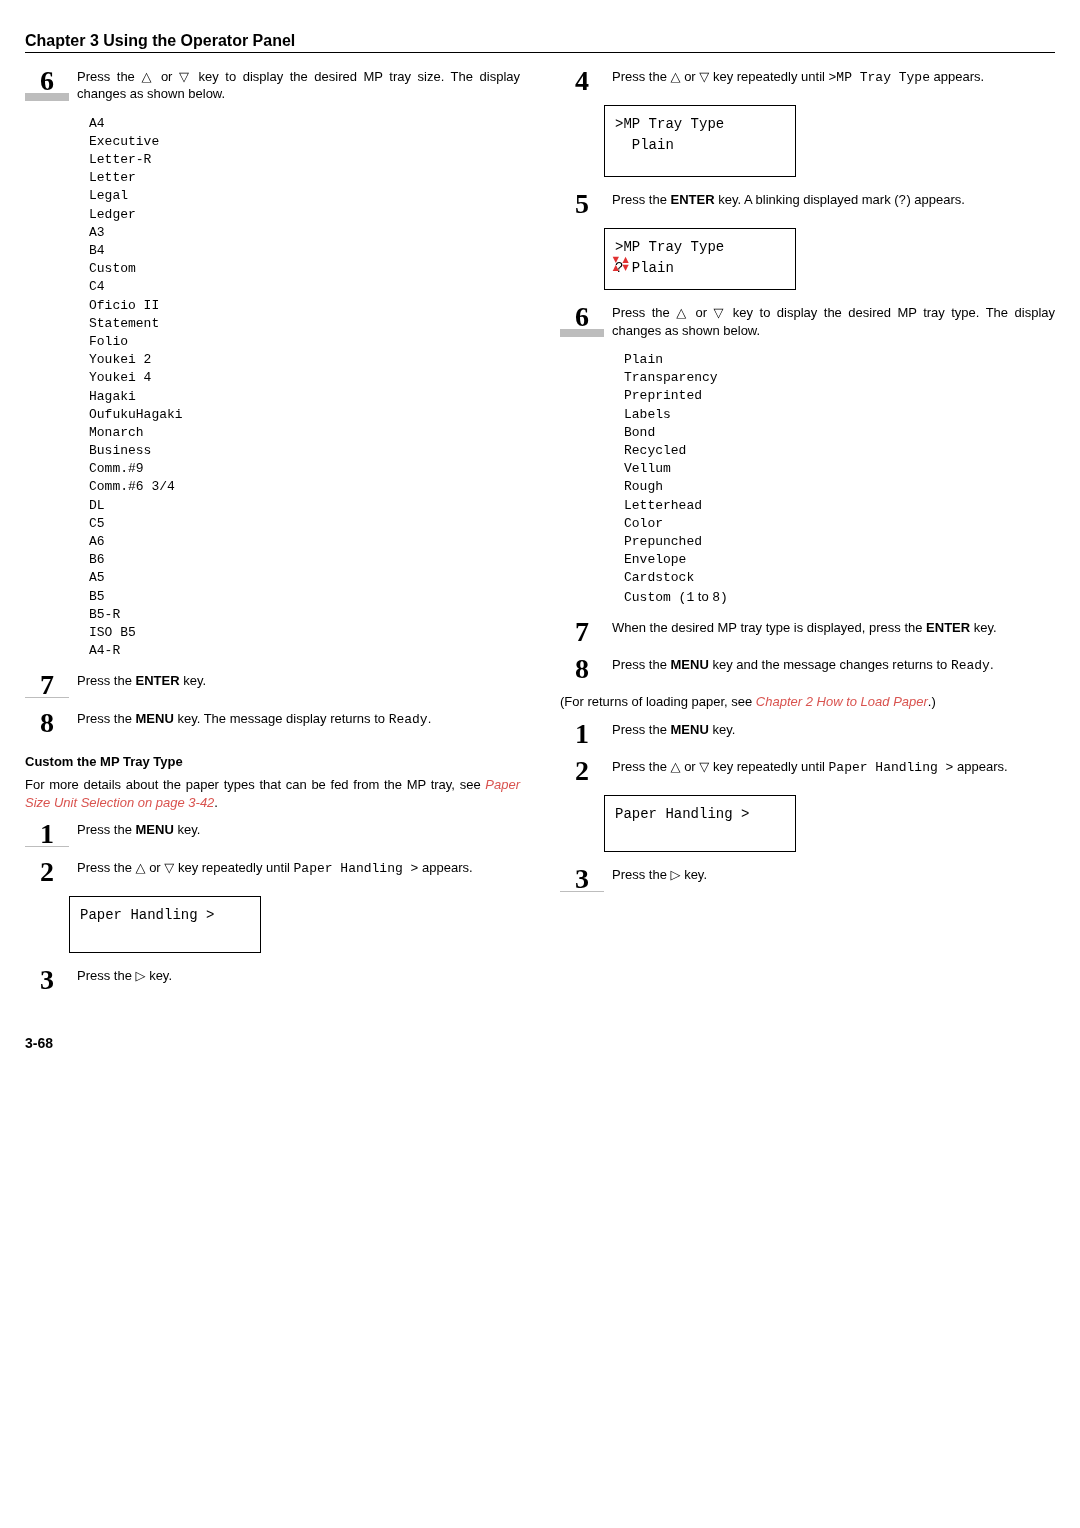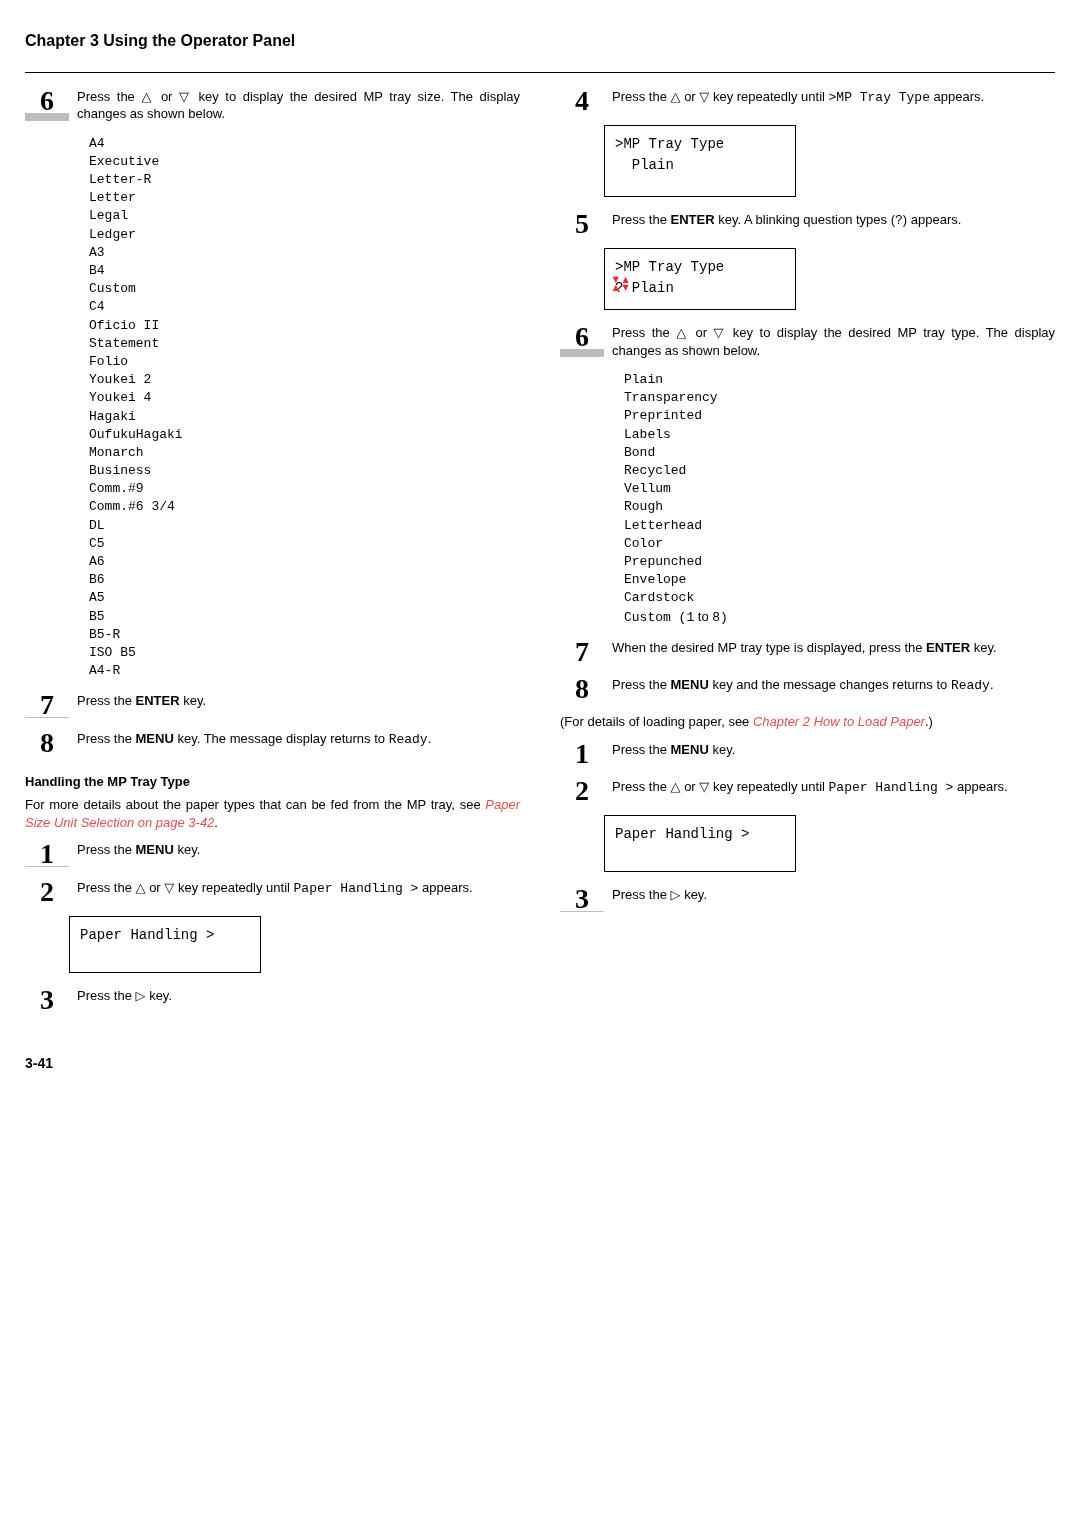--- a/index.html
+++ b/index.html
@@ -8,21 +8,21 @@
     margin: 0;
     padding: 30px 25px;
     width: 1030px;
     color: #000;
     line-height: 1.35;
   }
   .chapter-title {
     font-weight: bold;
     font-size: 16px;
     border-bottom: 1.5px solid #000;
-    padding-bottom: 20px;
+    padding-bottom: 0;
     margin-bottom: 15px;
   }
   .columns {
     display: flex;
     gap: 40px;
   }
   .col {
     width: 50%;
   }
   .step {
@@ -154,21 +154,21 @@
       </div>
     </div>
 
     <div class="step">
       <div class="step-num">8</div>
       <div class="step-body">
         <span>Press the </span><b>MENU</b><span> key. The message display returns to </span><span class="mono">Ready</span><span>.</span>
       </div>
     </div>
 
-    <div class="sub-head">Handling the MP Tray Type</div>
+    <div class="sub-head">Custom the MP Tray Type</div>
     <div class="para">
       <span>For more details about the paper types that can be fed from the MP tray, see </span><span class="link">Paper Size Unit Selection on page 3-42</span><span>.</span>
     </div>
 
     <div class="step">
       <div class="step-num">1</div>
       <div class="step-body">
         <span>Press the </span><b>MENU</b><span> key.</span>
       </div>
     </div>
@@ -199,21 +199,21 @@
     </div>
 
     <div class="lcd">
       <div>&gt;MP Tray Type</div>
       <div style="white-space:pre">  Plain</div>
     </div>
 
     <div class="step">
       <div class="step-num">5</div>
       <div class="step-body">
-        <span>Press the </span><b>ENTER</b><span> key. A blinking question types (</span><span class="mono">?</span><span>) appears.</span>
+        <span>Press the </span><b>ENTER</b><span> key. A blinking displayed mark (</span><span class="mono">?</span><span>) appears.</span>
       </div>
     </div>
 
     <div class="blink-box blink-wrap">
       <div>&gt;MP Tray Type</div>
       <div>? Plain</div>
       <div class="blink-marks">▾▴<br>▴▾</div>
     </div>
 
     <div class="step">
@@ -244,21 +244,21 @@
     </div>
 
     <div class="step">
       <div class="step-num">8</div>
       <div class="step-body">
         <span>Press the </span><b>MENU</b><span> key and the message changes returns to </span><span class="mono">Ready</span><span>.</span>
       </div>
     </div>
 
     <div class="para">
-      <span>(For details of loading paper, see </span><span class="link">Chapter 2 How to Load Paper</span><span>.)</span>
+      <span>(For returns of loading paper, see </span><span class="link">Chapter 2 How to Load Paper</span><span>.)</span>
     </div>
 
     <div class="step">
       <div class="step-num">1</div>
       <div class="step-body">
         <span>Press the </span><b>MENU</b><span> key.</span>
       </div>
     </div>
 
     <div class="step">
@@ -271,13 +271,13 @@
     <div class="lcd lcd-tall">Paper Handling &gt;</div>
 
     <div class="step">
       <div class="step-num">3</div>
       <div class="step-body">Press the ▷ key.</div>
     </div>
 
   </div>
 </div>
 
-<div class="page-num">3-41</div>
+<div class="page-num">3-68</div>
 
 </body></html>

